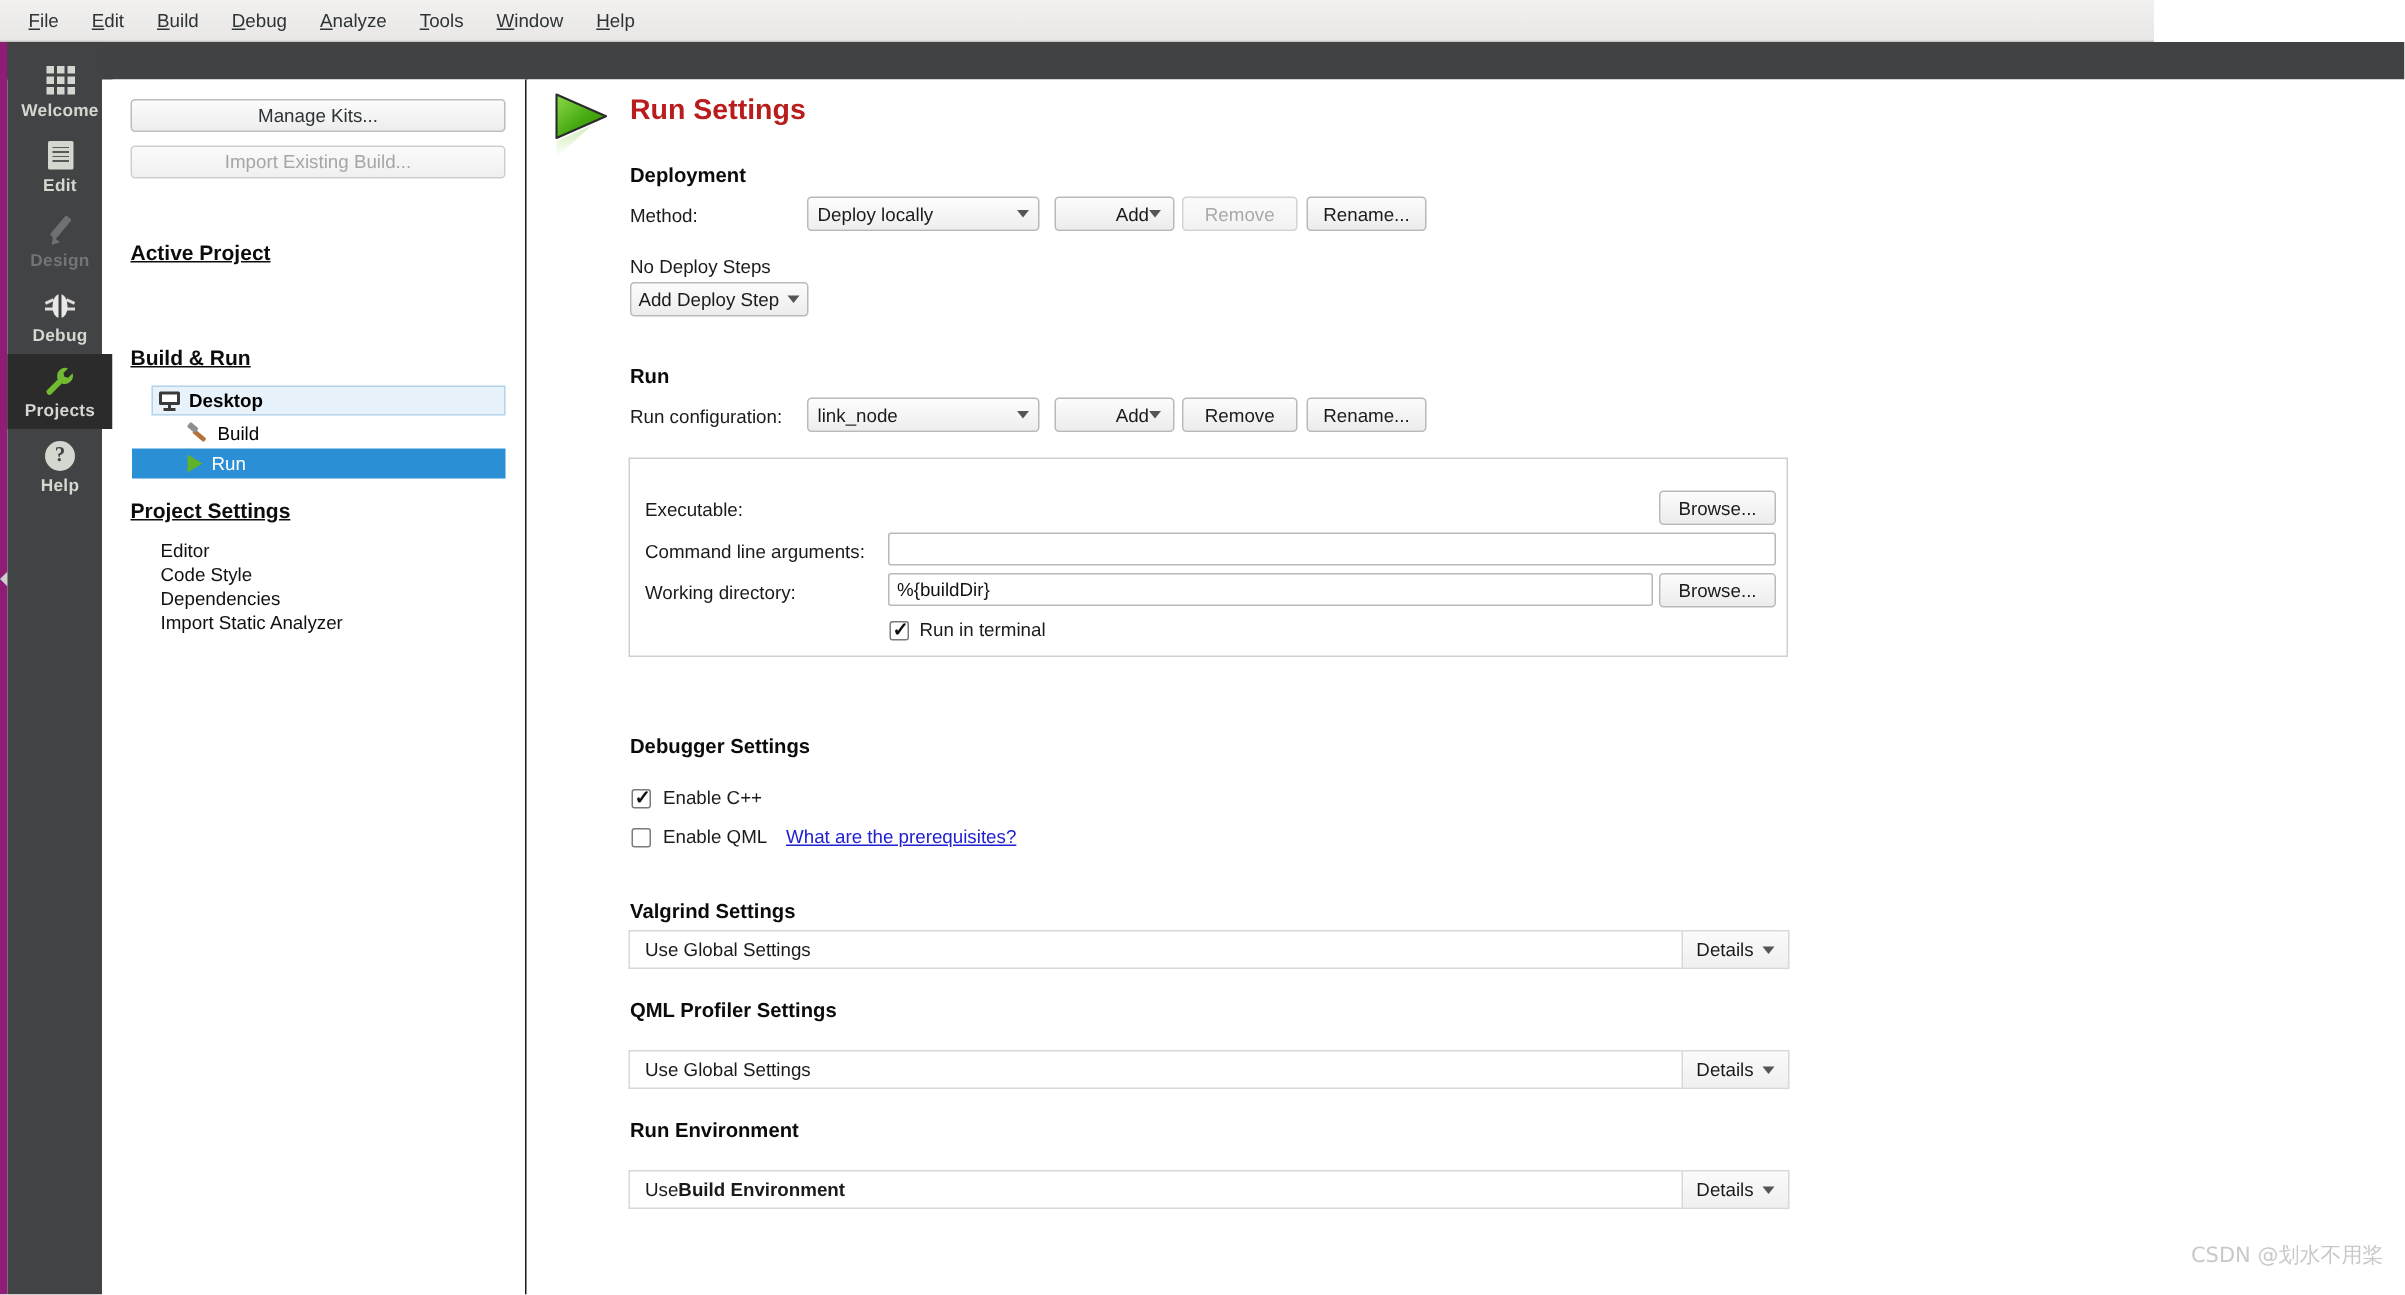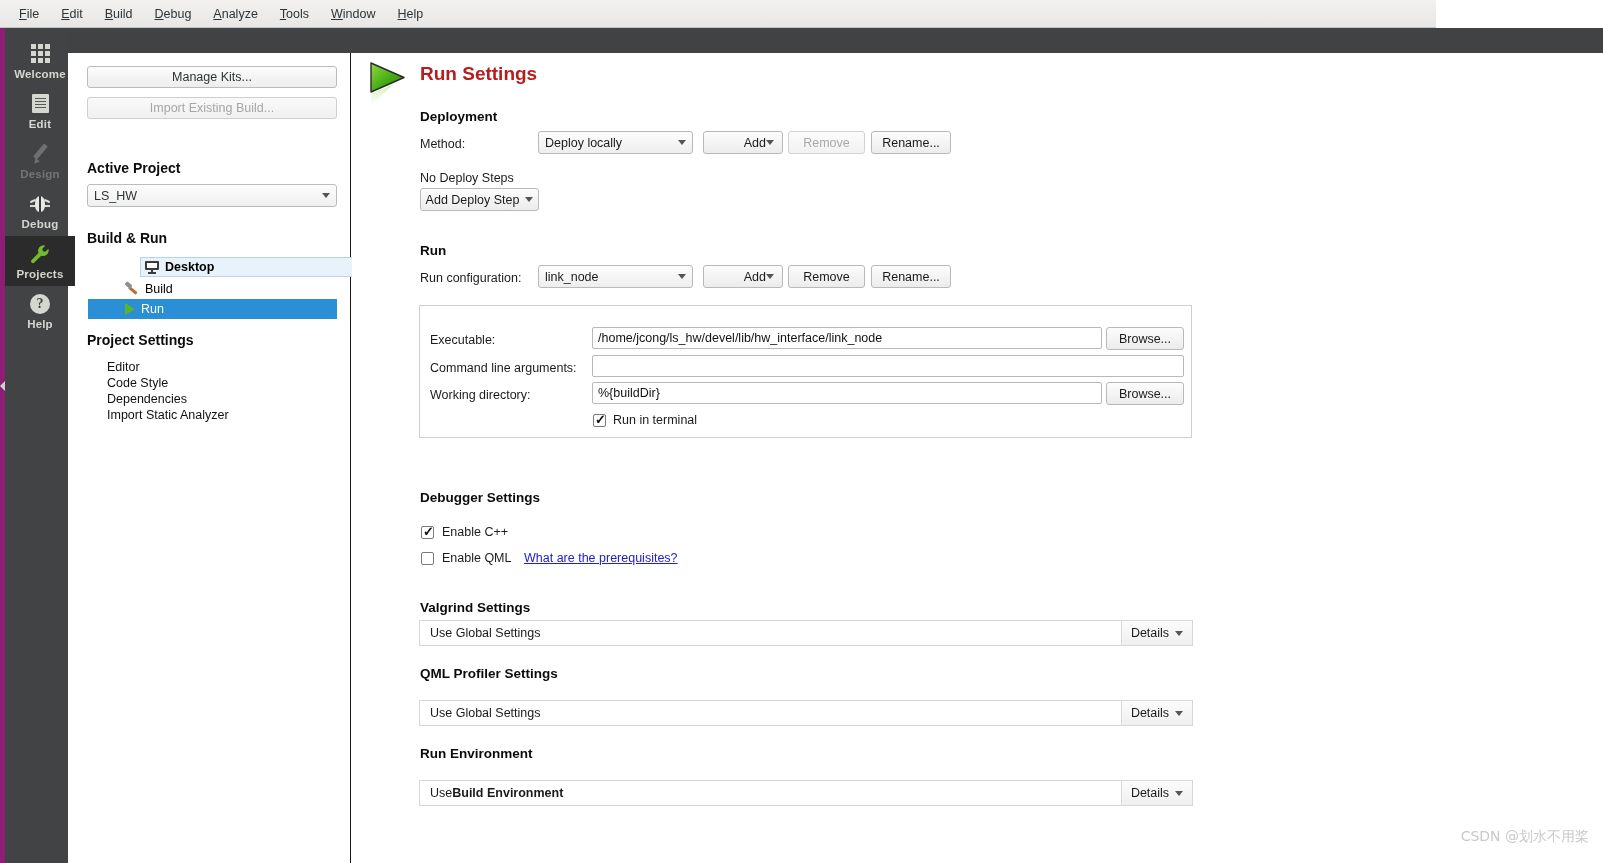--- a/index.html
+++ b/index.html
@@ -101,37 +101,37 @@
   .sp-btn {
     position: absolute; height: 22px; width: 250px; left: 12px;
     background: linear-gradient(to bottom, #fcfcfc, #ededed);
     border: 1px solid #bcbcbc; border-radius: 3px;
     font-size: 12.5px; color: #2e3436;
     display: flex; align-items: center; justify-content: center;
     cursor: default;
   }
   .sp-btn.disabled { color: #a6a6a6; background: linear-gradient(to bottom, #fafafa, #f0f0f0); border-color: #cfcfcf; }
   .sp-head {
-    position: absolute; left: 12px; font-size: 14px; font-weight: bold; color: #0c0c0c;
+    position: absolute; left: 12px; font-size: 14px; font-weight: bold; color: #0c0c0c; text-decoration: underline;
   }
   .sp-combo {
     position: absolute; left: 12px; width: 250px; height: 23px;
     background: linear-gradient(to bottom, #fdfdfd, #efefef);
     border: 1px solid #bcbcbc; border-radius: 3px;
     display: flex; align-items: center; padding: 0 6px;
     font-size: 12.5px; color: #2e3436; cursor: default;
   }
   .caret { width: 0; height: 0; border-left: 4px solid transparent; border-right: 4px solid transparent; border-top: 5px solid #555; }
   .sp-combo .caret { margin-left: auto; }
 
   .tree-row {
     position: absolute; left: 12px; width: 250px; height: 20px;
     display: flex; align-items: center; gap: 6px; font-size: 12.5px; cursor: default;
   }
-  .tree-row.kit { background: #e8f2fb; border: 1px solid #b8d4ea; font-weight: bold; padding-left: 4px; margin-left: 39px; }
+  .tree-row.kit { background: #e8f2fb; border: 1px solid #b8d4ea; font-weight: bold; padding-left: 4px; }
   .tree-row.sel { background: #2a8fd4; color: #ffffff; }
 
   .mon-icon { width: 14px; height: 12px; position: relative; flex: none; }
   .mon-icon .scr { position: absolute; left: 0; top: 0; width: 14px; height: 9px; border: 2px solid #3a3a3a; border-radius: 1px; background: #fff; }
   .mon-icon .std { position: absolute; left: 6px; top: 9px; width: 2px; height: 3px; background: #3a3a3a; }
   .mon-icon .base { position: absolute; left: 3px; top: 11px; width: 8px; height: 2px; background: #3a3a3a; }
 
   .hammer { width: 14px; height: 14px; position: relative; flex: none; }
   .hammer .handle { position: absolute; left: 3px; top: 7px; width: 10px; height: 2.5px; background: #b4713a; transform: rotate(40deg); border-radius: 1px; }
   .hammer .head { position: absolute; left: 0px; top: 1px; width: 7px; height: 4px; background: #8d8f90; transform: rotate(40deg); border-radius: 1px; }
@@ -295,24 +295,20 @@
   </div>
 
   <div class="sidepanel">
 
     <div class="sp-btn" style="top:13px">Manage Kits...</div>
 
     <div class="sp-btn disabled" style="top:44px">Import Existing Build...</div>
 
     <div class="sp-head" style="top:107px">Active Project</div>
 
-    <div class="sp-combo" style="top:131px">
-      <span>LS_HW</span>
-      <span class="caret"></span>
-    </div>
 
     <div class="sp-head" style="top:177px">Build &amp; Run</div>
 
     <div class="tree-row kit" style="top:204px; left:26px; width:236px;">
       <span class="mon-icon">
         <span class="scr"></span>
           <span class="std"></span>
           <span class="base"></span>
       </span>
       <span>Desktop</span>
@@ -399,21 +395,20 @@
       <span class="caret"></span>
     </div>
 
     <div class="btn" style="left:436px; top:212px; width:77px">Remove</div>
 
     <div class="btn" style="left:519px; top:212px; width:80px">Rename...</div>
 
     <div class="groupbox" style="left:67px; top:252px; width:773px; height:133px"></div>
 
     <div class="lbl" style="left:78px; top:280px">Executable:</div>
-    <div class="field" style="left:240px; top:274px; width:510px">/home/jcong/ls_hw/devel/lib/hw_interface/link_node</div>
     <div class="btn" style="left:754px; top:274px; width:78px">Browse...</div>
 
     <div class="lbl" style="left:78px; top:308px">Command line arguments:</div>
     <div class="field" style="left:240px; top:302px; width:592px"></div>
 
     <div class="lbl" style="left:78px; top:335px">Working directory:</div>
     <div class="field" style="left:240px; top:329px; width:510px">%{buildDir}</div>
     <div class="btn" style="left:754px; top:329px; width:78px">Browse...</div>
 
     <div class="cb checked" style="left:241px; top:361px"></div>

